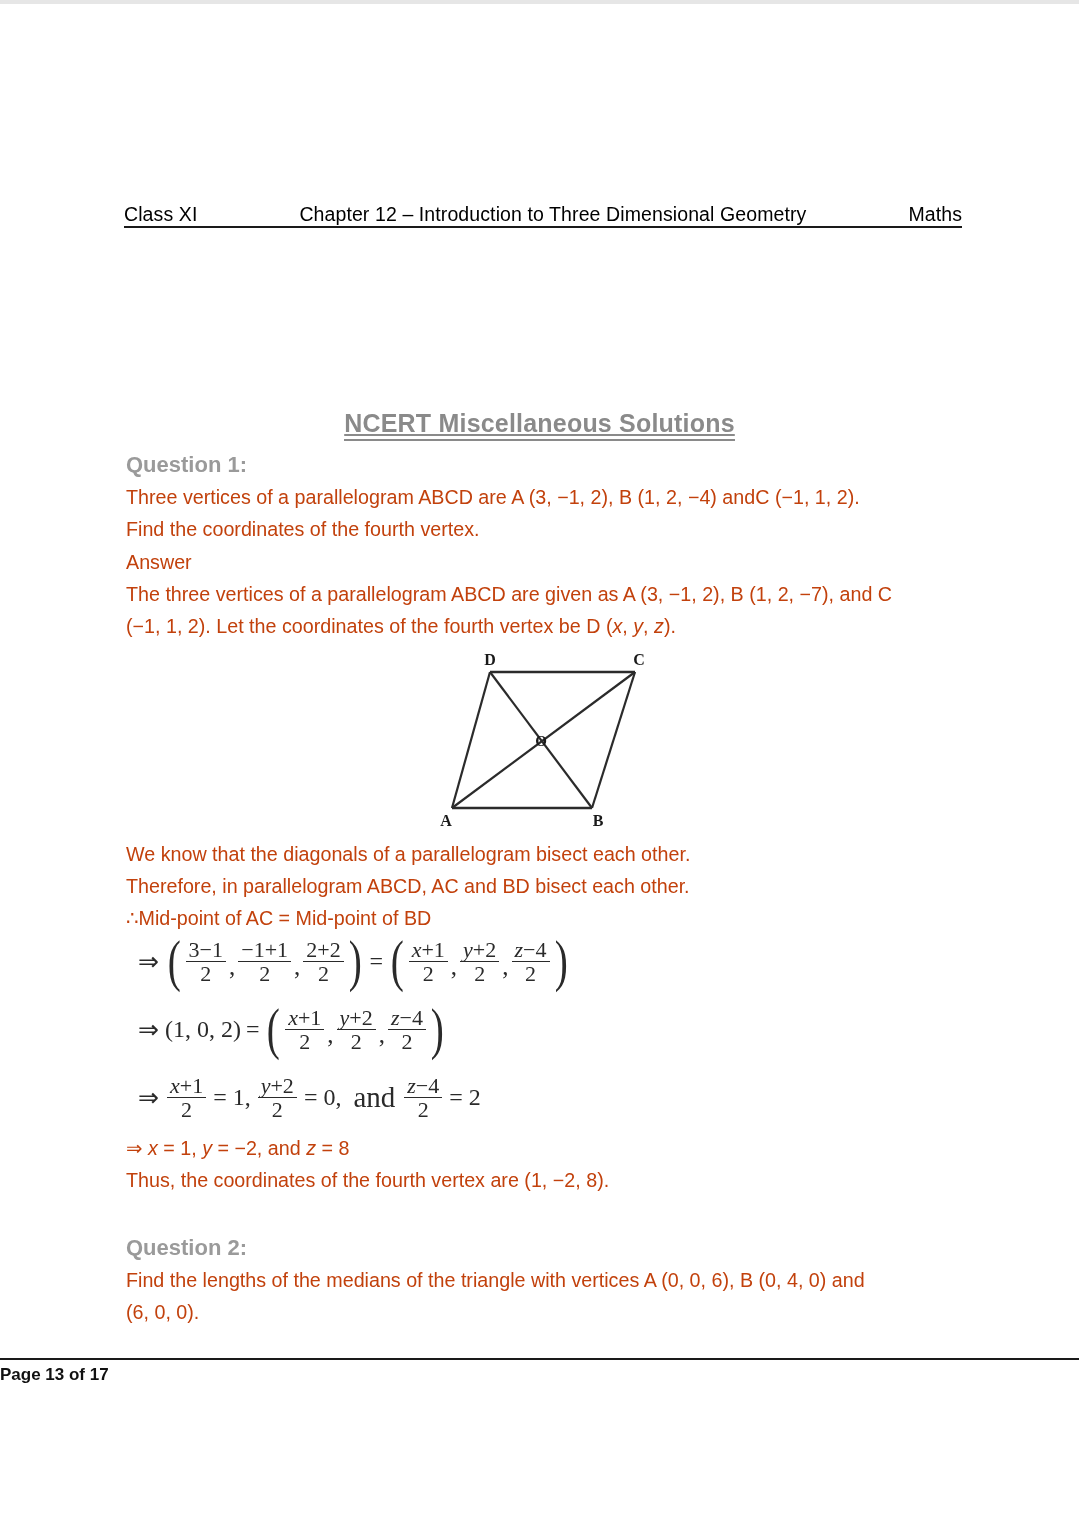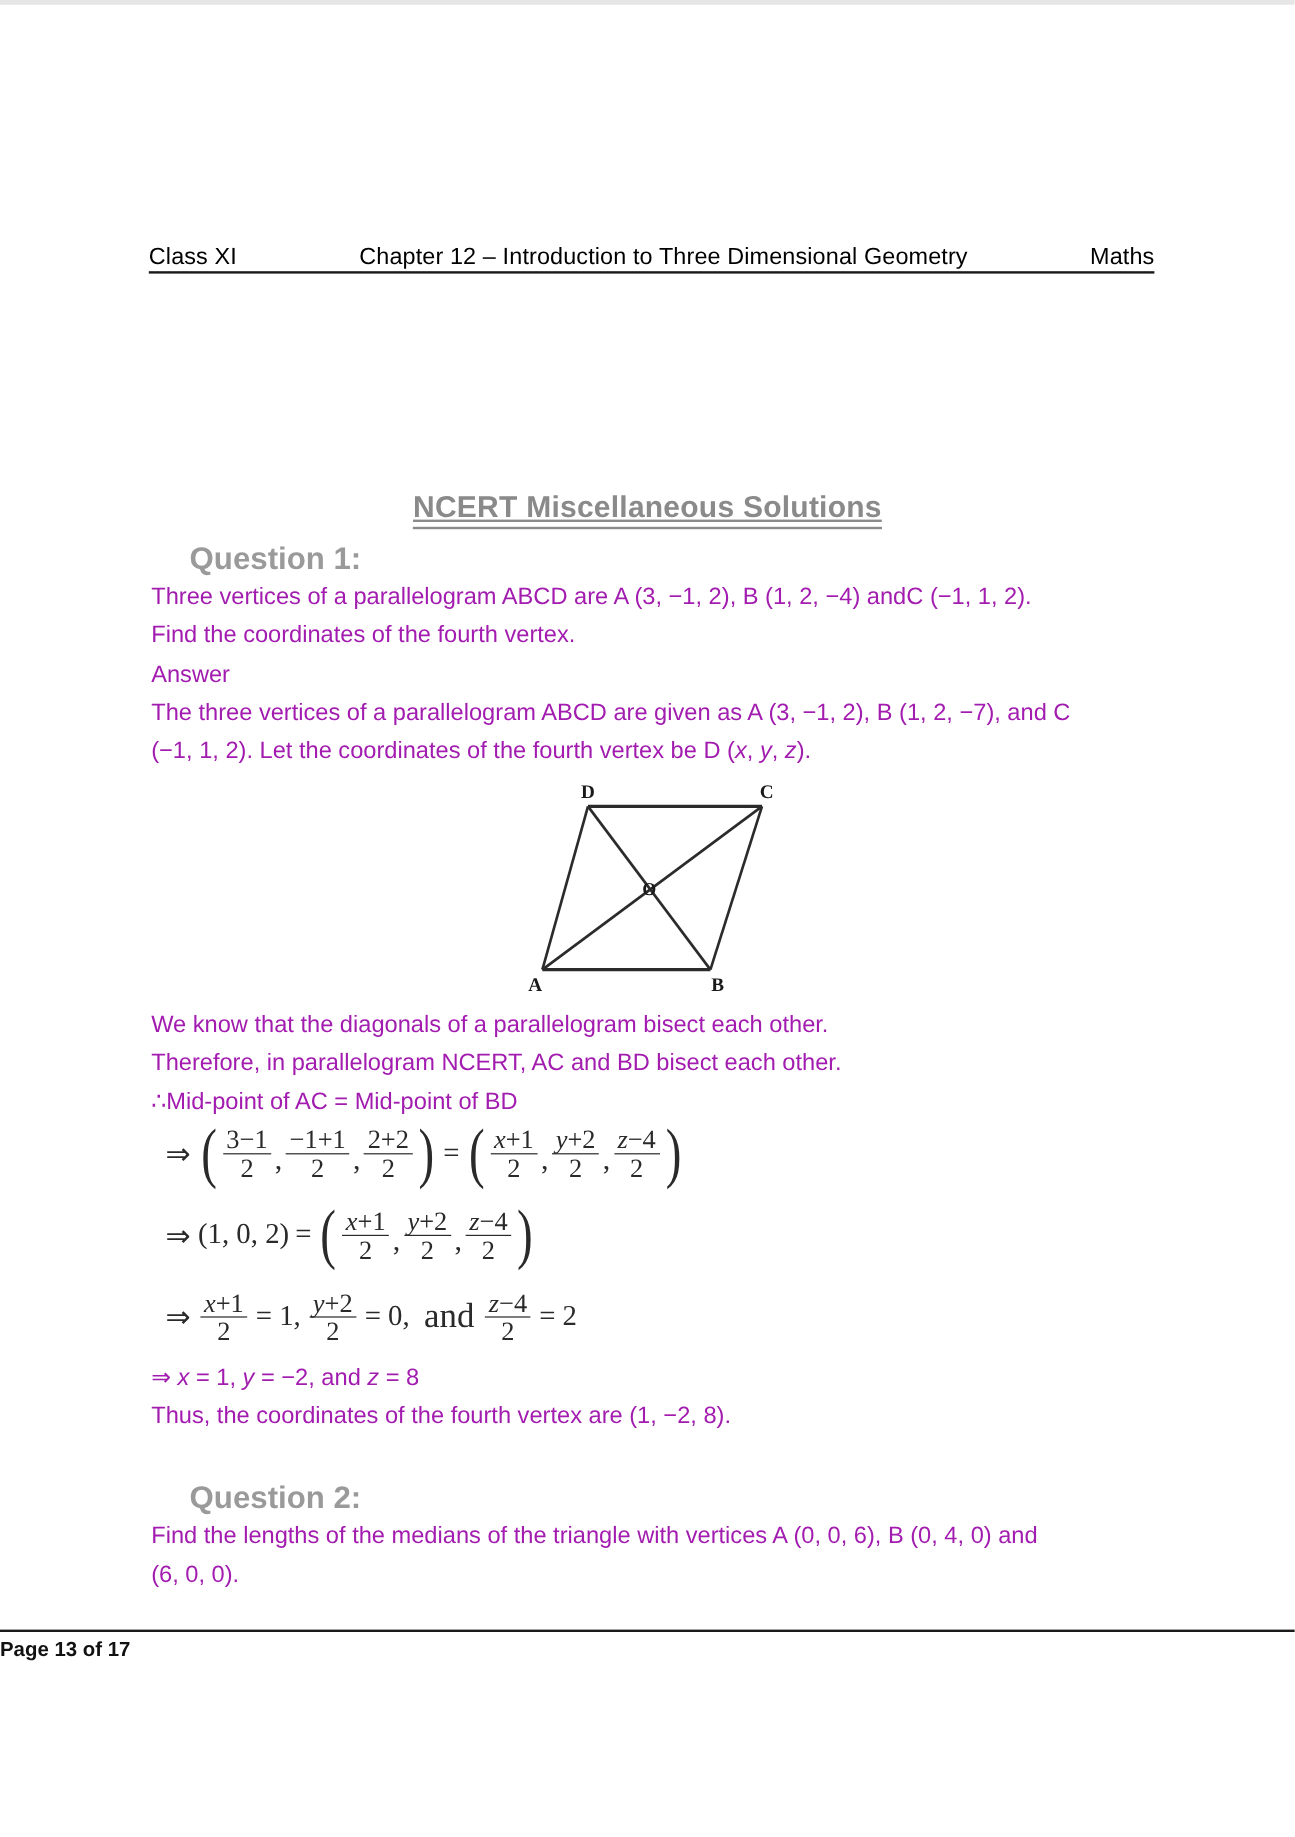--- a/index.html
+++ b/index.html
@@ -73,28 +73,27 @@
 
   
   .body-col {
     position: absolute;
     left: 126px;
     width: 860px;
   }
   .q-label {
     color: #9a9a9a;
     font-weight: bold;
-    font-size: 26px;
+    font-size: 22px;
     line-height: 32px;
-    margin-left: 32px;
   }
   .ln {
     font-size: 19.7px;
     line-height: 32px;
-    color: #a21caf;
+    color: #c2410c;
     white-space: nowrap;
   }
   .ln i { font-style: italic; }
 
   #block-q1 { top: 449px; }
   #block-answer { top: 546px; }
   #block-after-fig { top: 838px; }
   #block-conclusion { top: 1132px; }
   #block-q2 { top: 1232px; }
 
@@ -218,21 +217,21 @@
       <text id="lbl-D" x="70" y="15" text-anchor="middle" font-family="Liberation Serif, serif" font-size="16" font-weight="bold" fill="#1a1a1a">D</text>
       <text id="lbl-C" x="219" y="15" text-anchor="middle" font-family="Liberation Serif, serif" font-size="16" font-weight="bold" fill="#1a1a1a">C</text>
       <text id="lbl-A" x="26" y="176" text-anchor="middle" font-family="Liberation Serif, serif" font-size="16" font-weight="bold" fill="#1a1a1a">A</text>
       <text id="lbl-B" x="178" y="176" text-anchor="middle" font-family="Liberation Serif, serif" font-size="16" font-weight="bold" fill="#1a1a1a">B</text>
       <text id="lbl-O" x="121" y="96" text-anchor="middle" font-family="Liberation Serif, serif" font-size="15" font-weight="bold" fill="#1a1a1a">O</text>
     </svg>
   </div>
 
   <div class="body-col" id="block-after-fig">
     <div class="ln">We know that the diagonals of a parallelogram bisect each other.</div>
-    <div class="ln">Therefore, in parallelogram NCERT, AC and BD bisect each other.</div>
+    <div class="ln">Therefore, in parallelogram ABCD, AC and BD bisect each other.</div>
     <div class="ln">∴Mid-point of AC = Mid-point of BD</div>
   </div>
 
   <div class="eq" id="eq1">
     <span class="arrow">⇒</span>
     <span class="paren">(</span>
     <span class="frac">
       <span class="num">3−1</span>
       <span class="den">2</span>
     </span>

